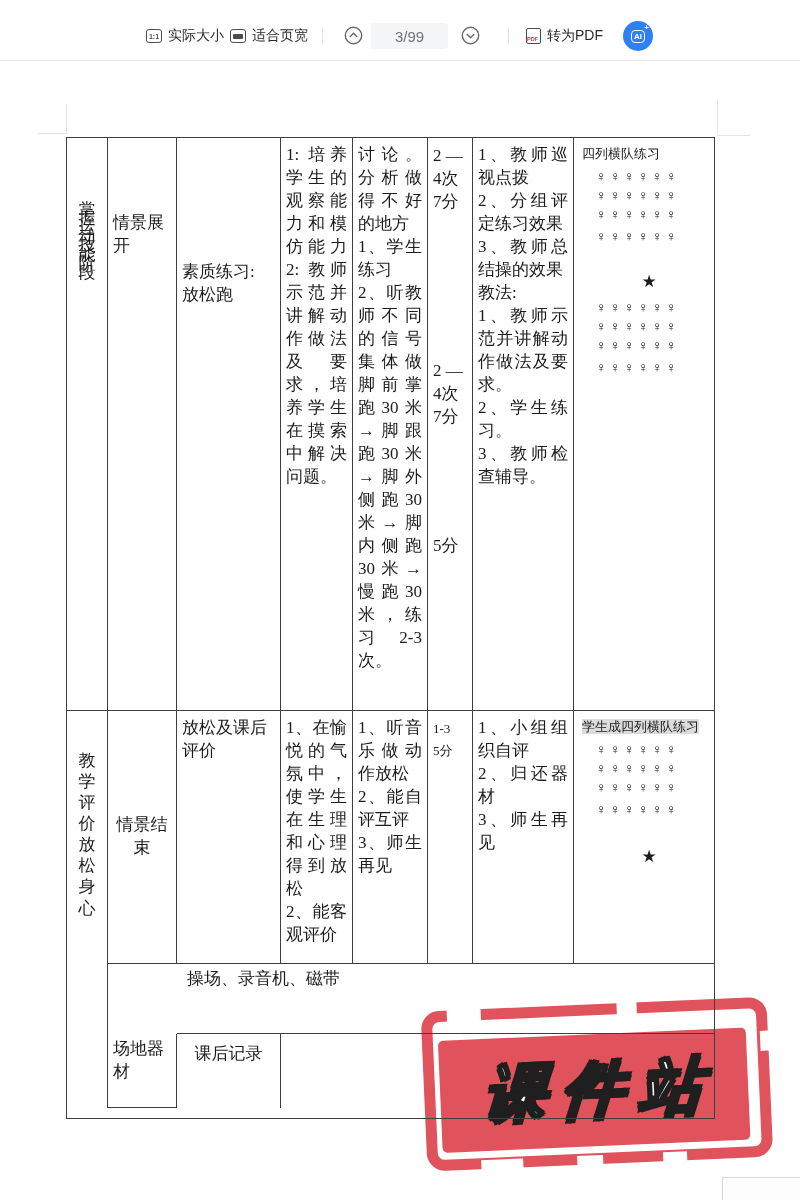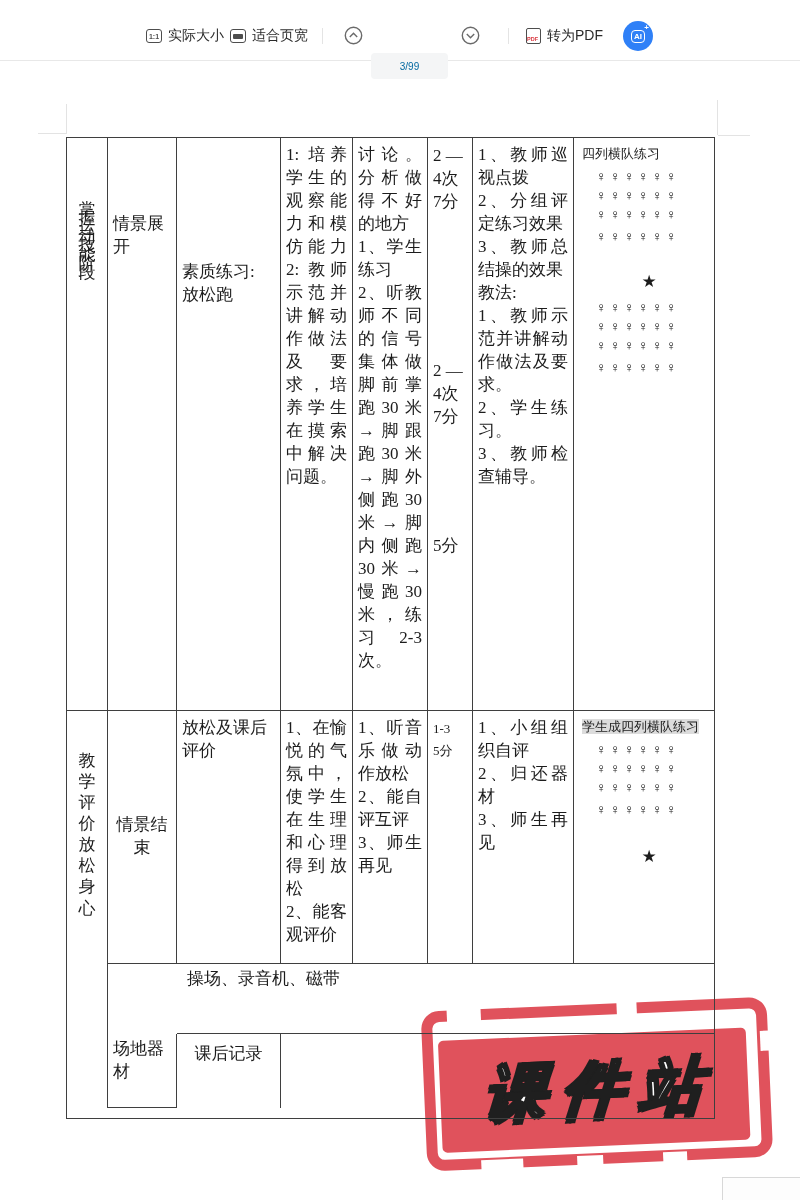--- a/index.html
+++ b/index.html
@@ -12,21 +12,21 @@
   .tb-item{position:absolute;top:50%;transform:translateY(-50%);display:flex;align-items:center;
            gap:6px;font-size:14px;color:#2b2b2b;cursor:pointer;white-space:nowrap;}
   .icon-box{width:16px;height:14px;border:1.5px solid #4d4d4d;border-radius:3px;display:flex;
             align-items:center;justify-content:center;font-size:7px;font-weight:bold;color:#4d4d4d;box-sizing:border-box;}
   .fit-box{width:16px;height:14px;border:1.5px solid #4d4d4d;border-radius:3px;display:flex;
            align-items:center;justify-content:center;box-sizing:border-box;}
   .fit-bar{width:10px;height:5px;background:#4d4d4d;border-radius:1px;}
   .tb-sep{position:absolute;top:16px;width:1px;height:16px;background:#e4e4e4;}
   .page-box{position:absolute;left:371px;top:11px;width:77px;height:26px;background:#f4f5f6;
             border-radius:4px;display:flex;align-items:center;justify-content:center;
-            font-size:10px;color:#0369a1;margin-top:30px;}
+            font-size:15px;color:#737373;}
   .circ-btn{position:absolute;top:14px;cursor:pointer;line-height:0;}
   .pdf-icon{width:15px;height:16px;border:1.5px solid #4d4d4d;border-radius:2px;position:relative;box-sizing:border-box;}
   .pdf-badge{position:absolute;left:0px;bottom:1px;font-size:5.5px;font-weight:bold;color:#d9363e;letter-spacing:0;}
   .ai-btn{position:absolute;left:623px;top:9px;width:30px;height:30px;border-radius:50%;
           background:#2F80F7;display:flex;align-items:center;justify-content:center;cursor:pointer;}
   .ai-core{border:1.3px solid #fff;border-radius:4px;color:#fff;font-size:8px;font-weight:bold;
            padding:1px 2px;position:relative;}
   .ai-plus{position:absolute;right:4px;top:3px;color:#fff;font-size:8px;font-weight:bold;line-height:1;}
 
   
@@ -43,21 +43,21 @@
   .cell{border-right:1px solid #3f3f3f;border-bottom:1px solid #3f3f3f;box-sizing:border-box;
         padding:5px 5px;font-size:17px;line-height:23px;overflow:hidden;}
   .no-r{border-right:none;}
   .no-b{border-bottom:none;}
   .justify{text-align:justify;text-justify:inter-character;}
   .pre{white-space:pre-line;}
   .v-cell{display:flex;justify-content:center;}
   .v-text{writing-mode:vertical-lr;text-orientation:upright;}
   .v1{letter-spacing:9px;margin-top:44px;}
   .v2{letter-spacing:21px;margin-top:22px;}
-  .scene1{padding-top:74px;}
+  .scene1{padding-top:74px;font-family:Liberation Mono, monospace;}
   .scene2{padding-top:102px;text-align:center;}
   .activity1{padding-top:122px;}
   .dos-cell{padding-top:6px;}
   .dos2{margin-top:146px;}
   .dos3{margin-top:106px;}
   .dos-small{font-size:13px;line-height:22px;padding-top:7px;font-family:"Liberation Serif",serif;}
   .form-cell{padding:8px 4px;}
   .f-title{font-size:13px;line-height:16px;padding-left:4px;}
   .f-rows{font-size:14px;line-height:19px;padding-left:18px;white-space:pre;margin-top:5px;}
   .f-last{font-size:14px;line-height:19px;padding-left:18px;white-space:pre;margin-top:3px;}

